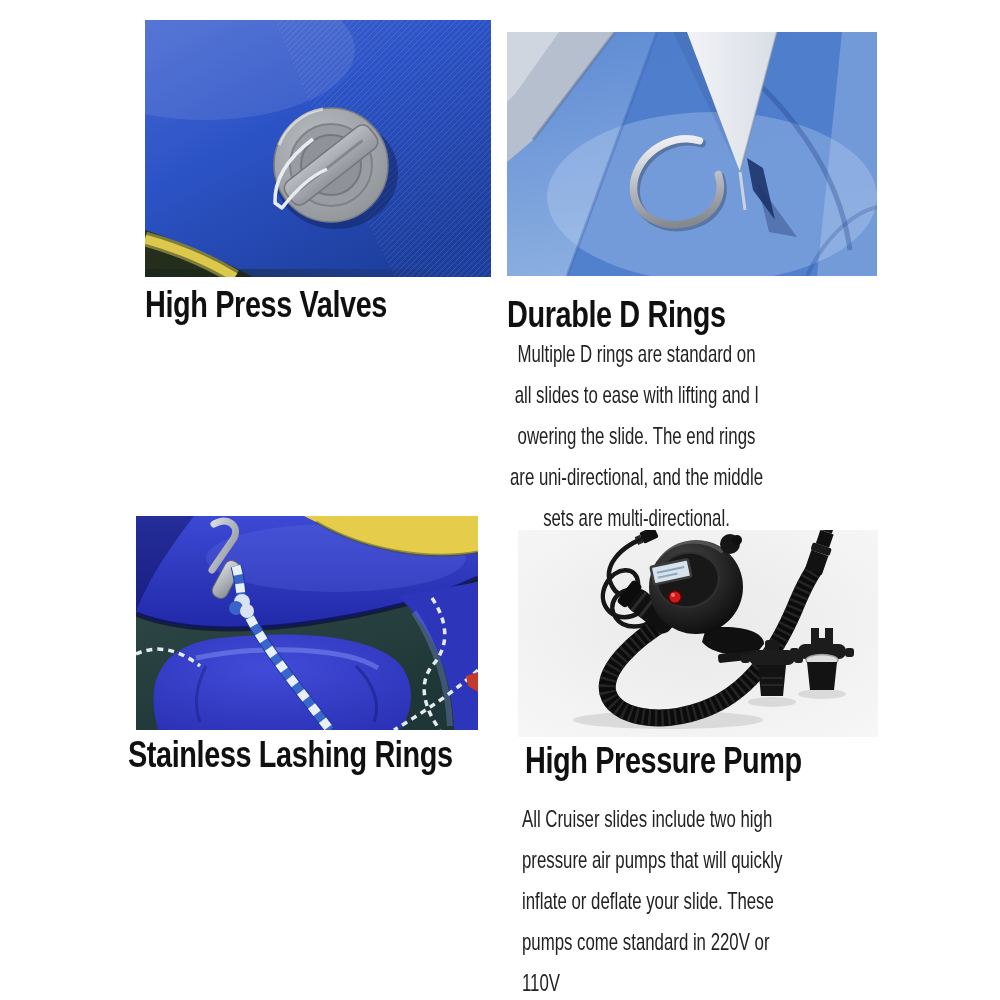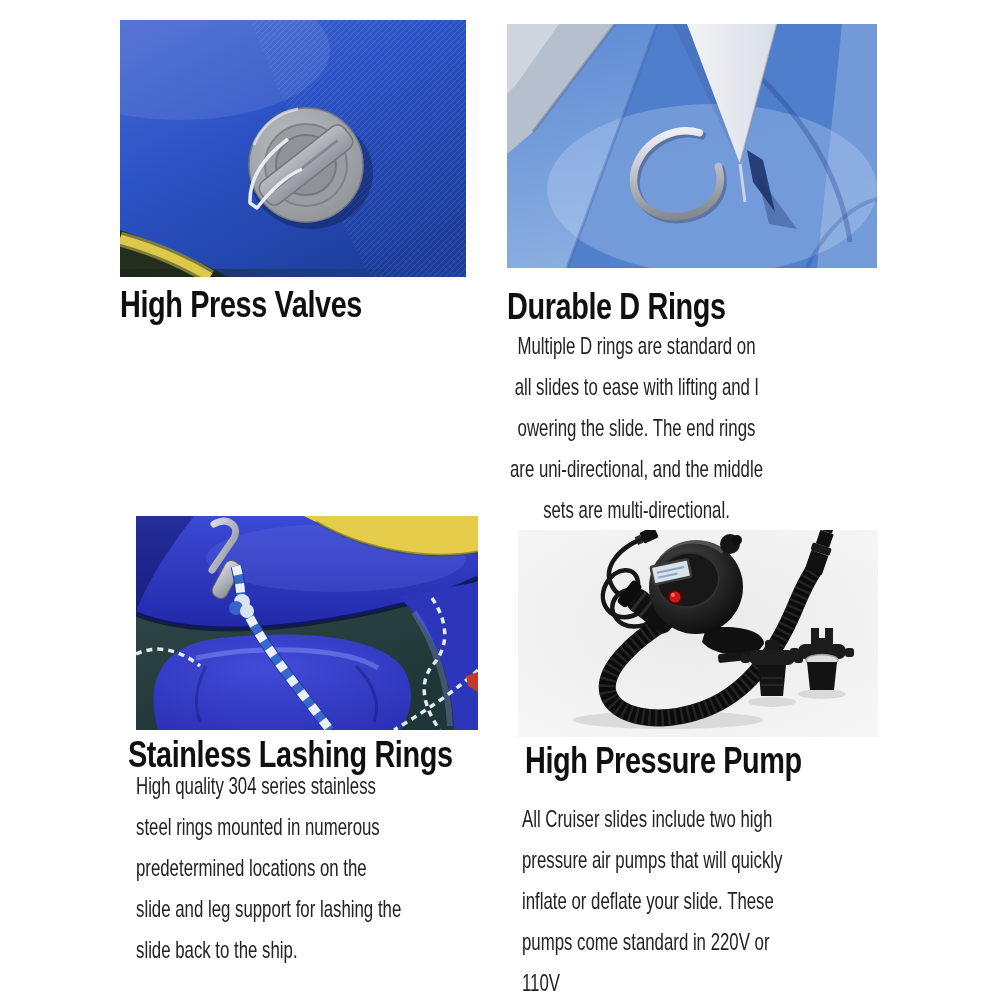--- a/index.html
+++ b/index.html
@@ -12,25 +12,25 @@
   .card svg{display:block;}
   .card h2{
     margin:0;font-weight:700;color:#101010;
     font-size:37px;line-height:38px;letter-spacing:-0.5px;
     transform:scaleX(0.78);transform-origin:left center;white-space:nowrap;
   }
   .body .line{
     color:#222222;font-size:24px;line-height:41px;
     transform:scaleX(0.70);transform-origin:left center;white-space:nowrap;
   }
-  #card-1{left:120px;top:20px;width:346px;}
+  #card-1{left:145px;top:20px;width:346px;}
   #card-1 h2{margin-top:9px;}
   #card-1 .body{margin-top:2px;}
   #card-1 .body .line{font-size:23px;line-height:35px;}
-  #card-2{left:507px;top:24px;width:370px;}
+  #card-2{left:507px;top:32px;width:370px;}
   #card-2 h2{margin-top:20px;}
   #card-2 .body{margin-top:-1px;text-align:center;}
   #card-3{left:136px;top:516px;width:346px;}
   #card-3 h2{margin-top:6px;margin-left:-8px;}
   #card-3 .body{margin-top:-9px;}
   #card-4{left:518px;top:530px;width:360px;}
   #card-4 h2{margin-top:5px;margin-left:7px;}
   #card-4 .body{margin-top:18px;margin-left:4px;}
 </style>
 </head>
@@ -176,27 +176,20 @@
       <circle cx="111" cy="95" r="7" fill="#d9e4f2"></circle>
     </g>
     <g stroke="#e3ebf4" stroke-width="3.5" stroke-dasharray="6 5" fill="none">
       <path d="M0,138 C22,128 44,134 64,150"></path>
       <path d="M296,82 C312,106 314,130 296,150 C282,168 288,192 304,214"></path>
       <path d="M342,154 C318,176 288,196 258,214"></path>
     </g>
     <polygon points="330,160 342,156 342,176 332,170" fill="#c23a2c"></polygon>
   </svg>
   <h2>Stainless Lashing Rings</h2>
-  <div class="body">
-    <div class="line">High quality 304 series stainless</div>
-    <div class="line">steel rings mounted in numerous</div>
-    <div class="line">predetermined locations on the</div>
-    <div class="line">slide and leg support for lashing the</div>
-    <div class="line">slide back to the ship.</div>
-  </div>
 </section>
 
 <section class="card" id="card-4">
   <svg width="360" height="207" viewBox="0 0 360 207" role="img">
     <defs>
       <radialGradient id="bg4" cx="0.5" cy="0.45" r="0.8">
         <stop offset="0" stop-color="#e9e9e9"></stop>
           <stop offset="1" stop-color="#f8f8f8"></stop>
       </radialGradient>
       <radialGradient id="pumpG" cx="0.38" cy="0.32" r="0.85">

